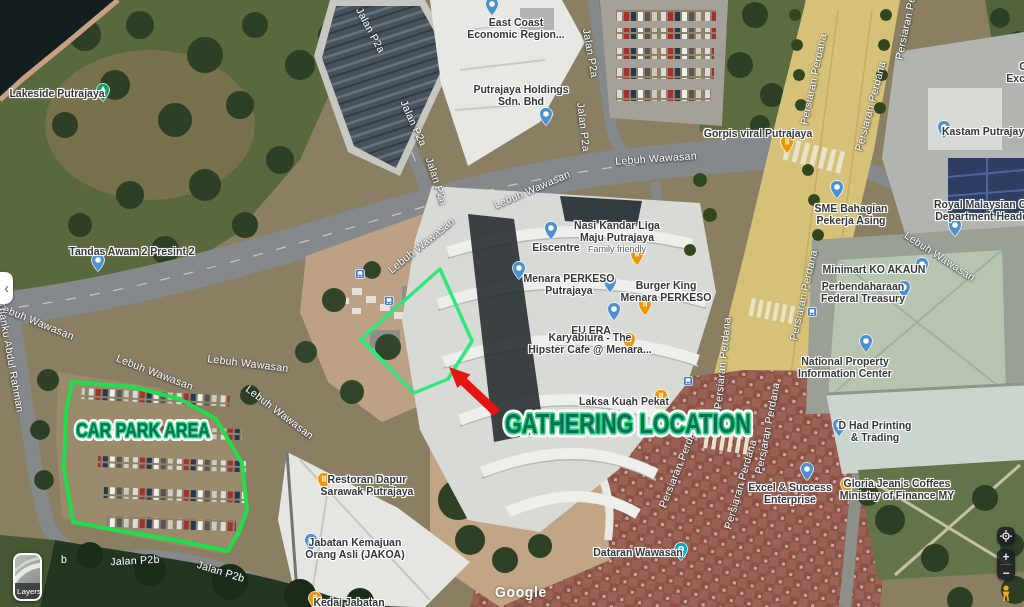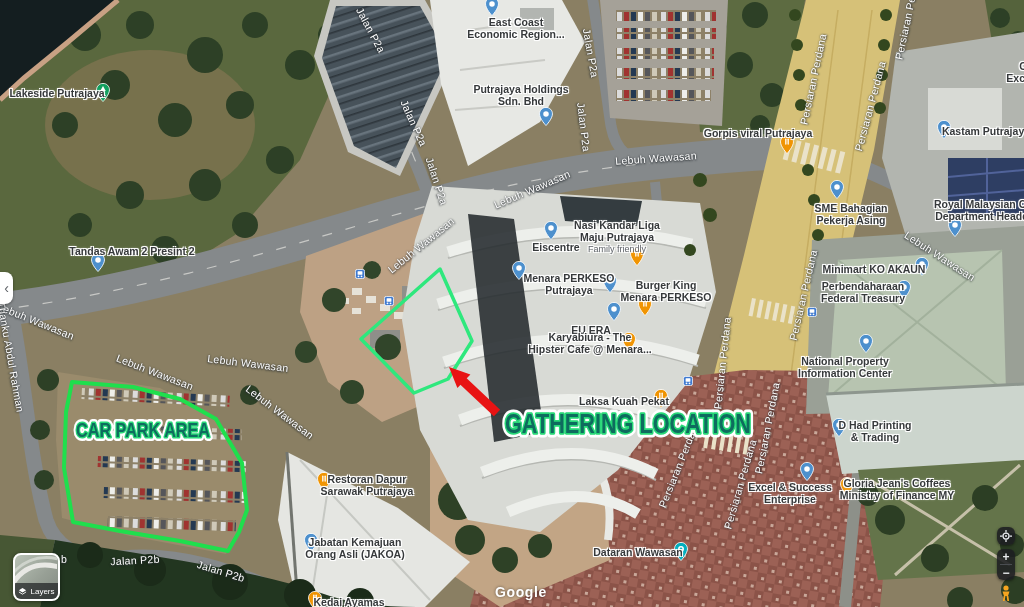--- a/index.html
+++ b/index.html
@@ -14,21 +14,21 @@
     text-shadow:-1px -1px 0 #fff,1px -1px 0 #fff,-1px 1px 0 #fff,1px 1px 0 #fff,0 0 3px #fff;}
   .poi-sub{font-weight:normal;font-size:9px;color:#60646a;}
   .map-pin{position:absolute;transform:translate(-50%,-58%);line-height:0;}
   .transit-stop{position:absolute;transform:translate(-50%,-50%);line-height:0;}
   
   #annotation-text{position:absolute;left:0;top:0;pointer-events:none;}
   
   #collapse-btn{position:absolute;left:0;top:272px;width:13px;height:32px;background:#fff;
     border:none;border-radius:0 8px 8px 0;box-shadow:0 1px 3px rgba(0,0,0,.4);
     color:#5f6368;font-size:14px;line-height:30px;text-align:center;padding:0;cursor:pointer;}
-  #layers-btn{position:absolute;left:13px;top:553px;width:47px;height:48px;border-radius:8px;
+  #layers-btn{position:absolute;left:13px;top:553px;width:29px;height:48px;border-radius:8px;
     border:2px solid #fff;box-shadow:0 1px 4px rgba(0,0,0,.45);overflow:hidden;cursor:pointer;
     background:linear-gradient(135deg,#bac3b7 0%,#98a096 55%,#828a81 100%);padding:0;}
   #layers-btn .band{position:absolute;left:0;right:0;bottom:0;height:16px;
     background:rgba(20,22,24,.66);display:flex;align-items:center;justify-content:center;gap:3px;
     color:#fff;font-size:8px;font-family:"Liberation Sans",sans-serif;}
   .ctl-dark{position:absolute;background:rgba(28,30,33,.88);border-radius:6px;
     box-shadow:0 1px 3px rgba(0,0,0,.5);color:#e8eaed;}
   #my-location-btn{left:997px;top:527px;width:18px;height:18px;display:flex;
     align-items:center;justify-content:center;border:none;cursor:pointer;padding:0;}
   #zoom-ctl{left:997px;top:549px;width:18px;height:31px;display:flex;flex-direction:column;}
@@ -560,21 +560,21 @@
       <div class="poi" style="left: 355px; top: 536px;">
         <div>Jabatan Kemajuan</div>
         <div>Orang Asli (JAKOA)</div>
       </div>
       <div class="map-pin" style="left: 315px; top: 602px;"><svg width="14" height="19" viewBox="0 0 16 22">
           <path d="M8 .5C3.8.5.5 3.8.5 8c0 5.6 7.5 13.5 7.5 13.5S15.5 13.6 15.5 8C15.5 3.8 12.2.5 8 .5z" fill="#f09402" stroke="#fff" stroke-width="1"></path>
           <rect x="5.9" y="4.2" width="1.5" height="7" rx=".7" fill="#fff"></rect>
           <rect x="8.6" y="4.2" width="1.5" height="7" rx=".7" fill="#fff"></rect>
         </svg></div>
       <div class="poi" style="left: 349px; top: 596px;">
-        <div>Kedai Ayamas</div>
+        <div>Kedai Jabatan</div>
       </div>
       <div class="map-pin" style="left: 807px; top: 473px;"><svg width="14" height="19" viewBox="0 0 16 22">
           <path d="M8 .5C3.8.5.5 3.8.5 8c0 5.6 7.5 13.5 7.5 13.5S15.5 13.6 15.5 8C15.5 3.8 12.2.5 8 .5z" fill="#4d90cd" stroke="#fff" stroke-width="1"></path>
           <circle cx="8" cy="8" r="3.2" fill="#fff"></circle>
         </svg></div>
       <div class="poi" style="left: 790px; top: 481px;">
         <div>Excel &amp; Success</div>
         <div>Enterprise</div>
       </div>
       <div class="map-pin" style="left: 847px; top: 488px;"><svg width="14" height="19" viewBox="0 0 16 22">

